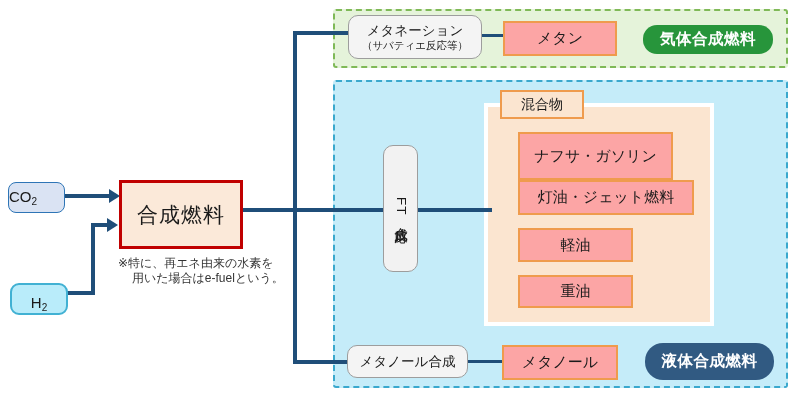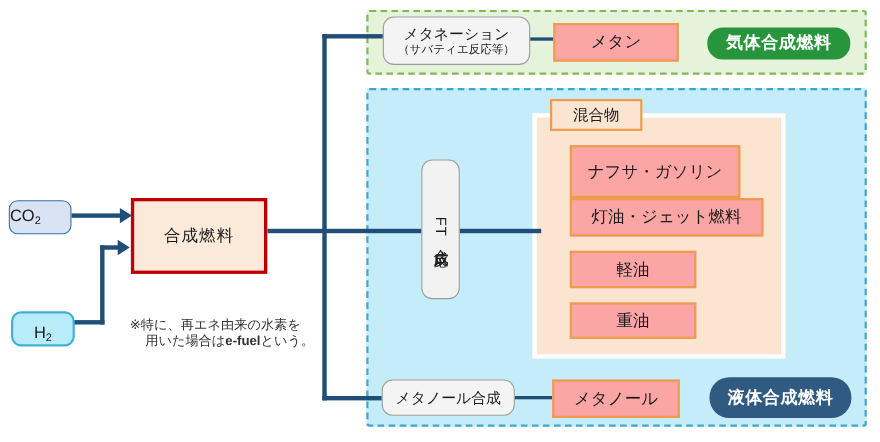--- a/index.html
+++ b/index.html
@@ -53,28 +53,28 @@
     background:#b9ecfa;border:2px solid #41b1d3;border-radius:9px;
     display:flex;align-items:flex-end;justify-content:center;font-size:15px;
   }
   .chem-sub{font-size:10px;vertical-align:-3px;}
 
   
   .core-box{
     left:119px;top:180px;width:124px;height:69px;
     background:#fbe9d9;border:3px solid #c00000;
     display:flex;align-items:center;justify-content:center;
-    font-size:15px;letter-spacing:1px;
+    font-size:21px;letter-spacing:1px;
   }
   .core-note{
     left:118px;top:256px;width:210px;
-    font-size:12px;line-height:15px;color:#333333;margin-top:32px;
+    font-size:12px;line-height:15px;color:#333333;
   }
   .core-note .indent{padding-left:14px;}
-  .core-note b{font-weight:700;}
+  .core-note b{font-weight:400;}
 
   
   .gray-box{
     background:#f4f4f4;border:1.5px solid #9d9d9d;border-radius:10px;
     display:flex;flex-direction:column;align-items:center;justify-content:center;
   }
   .methanation-box{left:348px;top:15px;width:134px;height:44px;}
   .methanation-box .t1{font-size:13.5px;line-height:16px;}
   .methanation-box .t2{font-size:10.5px;line-height:13px;}
   .ft-box{

